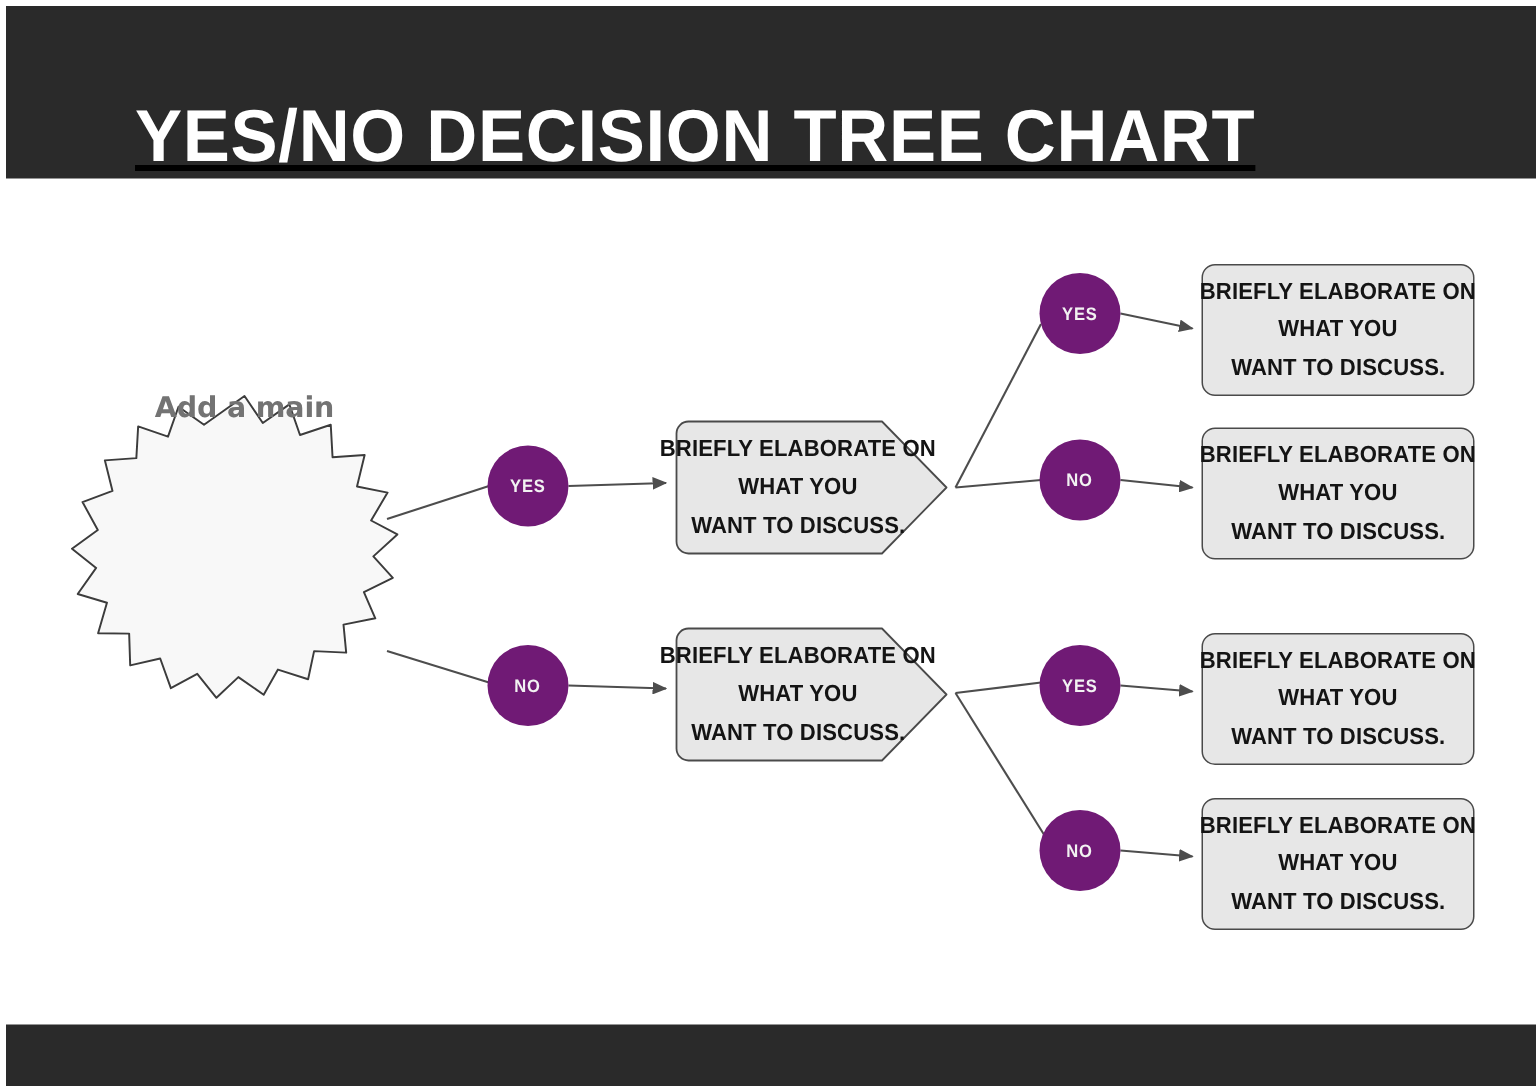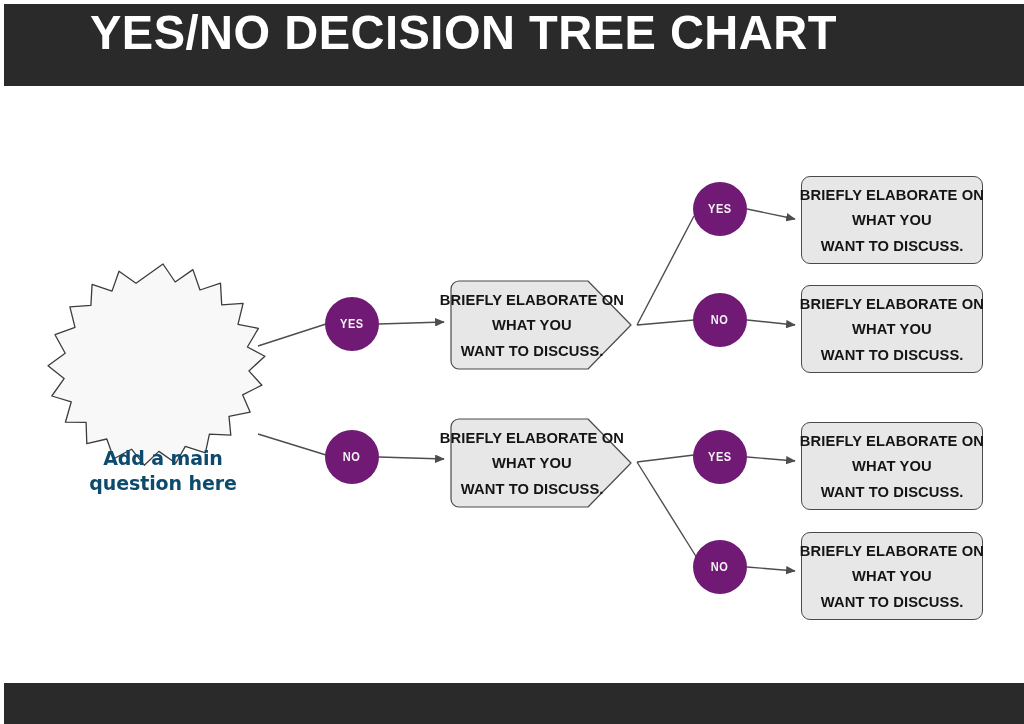--- a/index.html
+++ b/index.html
@@ -19,23 +19,24 @@
 
   
   .band {
     position: absolute;
     left: 4px;
     right: 0px;
     background: #2a2a2a;
   }
   #header-band {
     top: 4px;
-    height: 82px;
-    display: flex;
-    align-items: flex-start;
+    height: 115px;
+    display: flex;
+    align-items: flex-end;
+    text-decoration: underline;
   }
   #footer-band {
     top: 683px;
     height: 41px;
   }
   #page-title {
     color: #ffffff;
     font-family: "Liberation Sans Narrow", "Liberation Sans", sans-serif;
     font-weight: bold;
     font-size: 49px;
@@ -69,24 +70,24 @@
     left: 0;
     top: 0;
   }
   #root-label {
     position: absolute;
     left: 0;
     top: 0;
     width: 236px;
     height: 236px;
     display: flex;
-    align-items: flex-end;
+    align-items: flex-start;
     justify-content: center;
     text-align: center;
-    color: #0c4a6e;
+    color: #737373;
     font-family: "DejaVu Sans", sans-serif;
     font-weight: bold;
     font-size: 19px;
     line-height: 1.32;
     letter-spacing: -0.1px;
   }
 
   
   .decision-circle {
     position: absolute;
@@ -202,21 +203,20 @@
                L193.0,64.3 L213.4,68.4 L202.4,87.0 L219.9,96.3 L203.9,110.9 L216.9,125.2
                L197.6,134.8 L205.2,152.2 L184.0,156.4 L185.8,175.1 L164.4,174.1 L160.4,192.8
                L140.3,186.4 L130.8,203.2 L113.9,191.4 L99.3,205.2 L86.5,189.2 L68.9,198.8
                L61.8,179.0 L41.8,183.6 L41.1,162.4 L20.4,162.2 L26.3,141.8 L6.8,136.0
                L19.1,118.6 L3.0,105.8 L20.2,93.3 L10.0,74.7 L30.0,67.3 L24.9,46.9
                L45.9,45.4 L47.1,24.3 L67.0,31.1 L74.0,11.2 L91.0,23.2 Z"></path>
     </svg>
     <div id="root-label">
       <span>
         <span>Add a main</span><br>
-        <span>question here</span>
       </span>
     </div>
   </div>
 
   <div class="decision-circle" style="left:325px; top:297px;">
     <span class="circle-label">YES</span>
   </div>
 
   <div class="decision-circle" style="left:325px; top:430px;">
     <span class="circle-label">NO</span>

